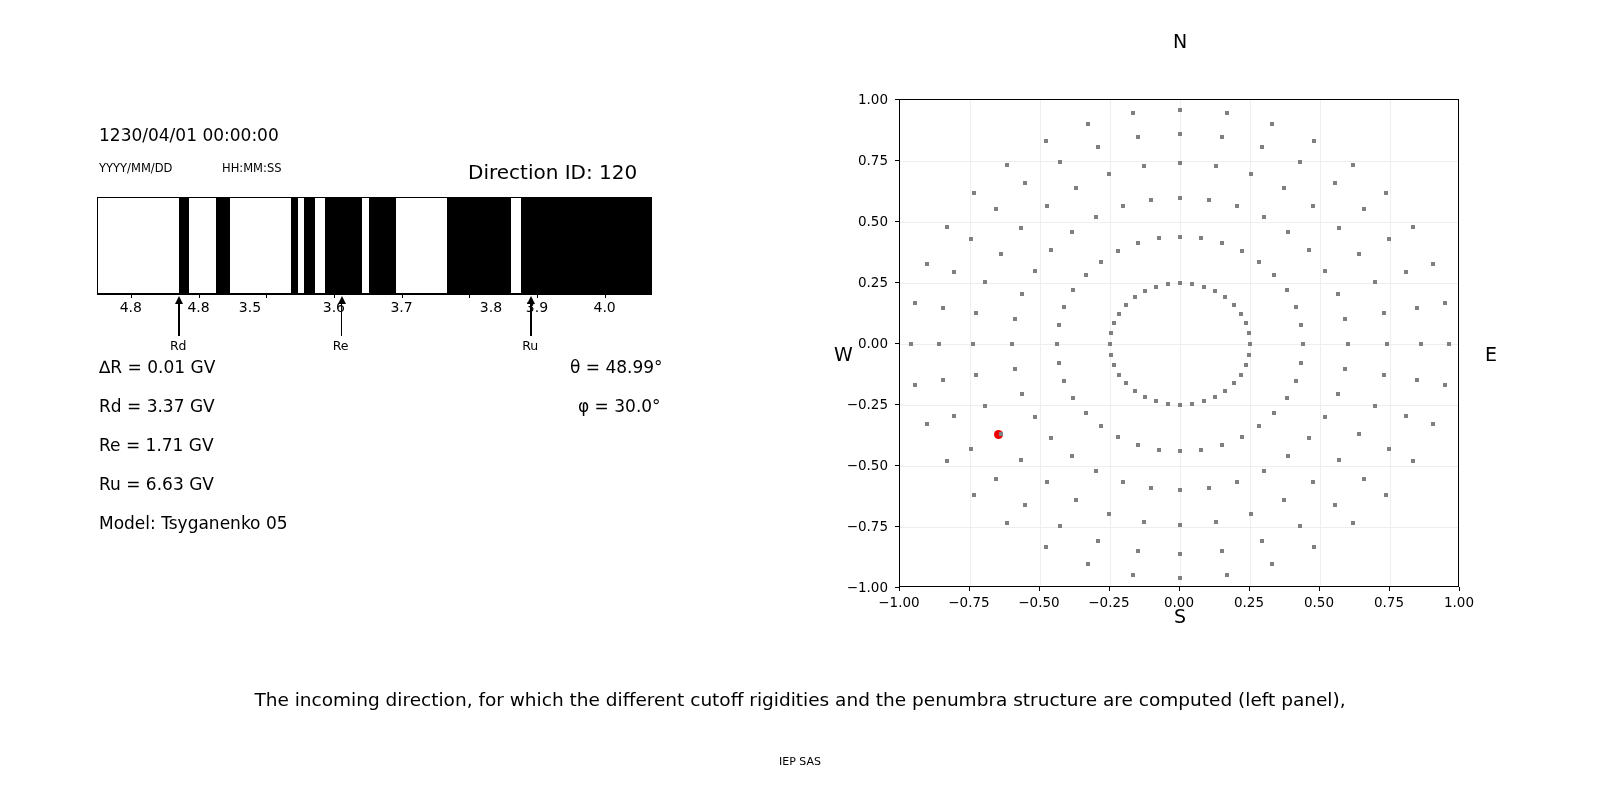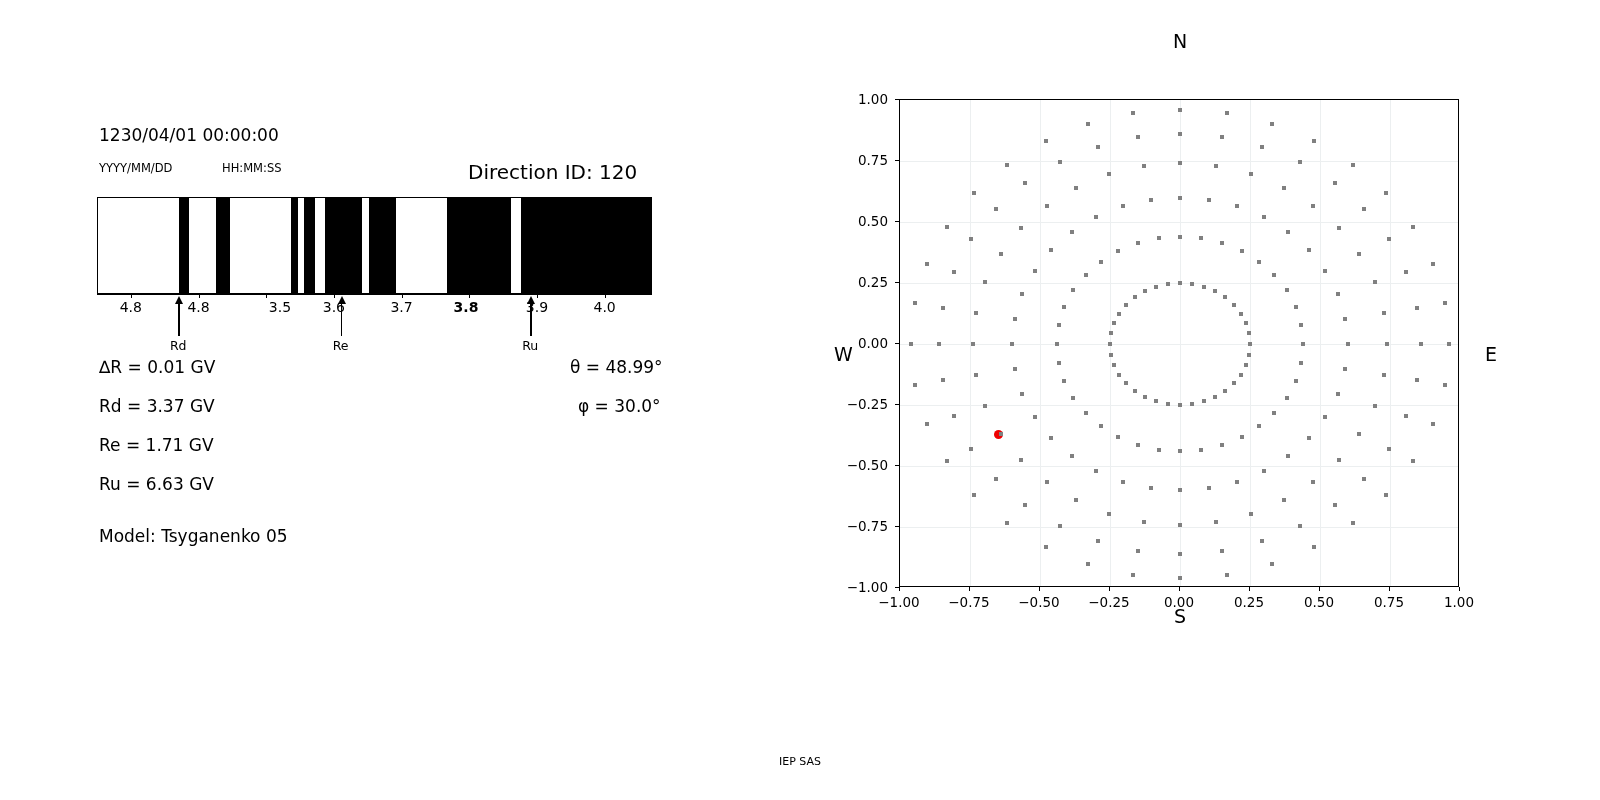--- a/index.html
+++ b/index.html
@@ -77,27 +77,27 @@
       <div class="band" style="left: 423.018px; width: 131.982px;"></div>
     </div>
 
   <div class="abs" id="rigidity-axis">
     <div class="axline"></div>
   <div class="tickmark" style="left: 33.8415px;"></div>
       <div class="ticklabel" style="left: 33.8415px;">4.8</div>
       <div class="tickmark" style="left: 101.524px;"></div>
       <div class="ticklabel" style="left: 101.524px;">4.8</div>
       <div class="tickmark" style="left: 169.207px;"></div>
-      <div class="ticklabel" style="left: 183px; text-align: right;">3.5</div>
+      <div class="ticklabel" style="left: 153px; text-align: right;">3.5</div>
       <div class="tickmark" style="left: 236.89px;"></div>
       <div class="ticklabel" style="left: 236.89px;">3.6</div>
       <div class="tickmark" style="left: 304.573px;"></div>
       <div class="ticklabel" style="left: 304.573px;">3.7</div>
       <div class="tickmark" style="left: 372.256px;"></div>
-      <div class="ticklabel" style="left: 369px; font-weight: bold;">3.8</div>
+      <div class="ticklabel" style="left: 394px;">3.8</div>
       <div class="tickmark" style="left: 439.939px;"></div>
       <div class="ticklabel" style="left: 439.939px;">3.9</div>
       <div class="tickmark" style="left: 507.622px;"></div>
       <div class="ticklabel" style="left: 507.622px;">4.0</div>
       <div class="rmarker" style="left: 81.2195px;">
         <div class="shaft"></div>
         <div class="head"></div>
         <div class="rlab">Rd</div>
       </div>
       <div class="rmarker" style="left: 243.659px;">
@@ -109,21 +109,21 @@
         <div class="shaft"></div>
         <div class="head"></div>
         <div class="rlab">Ru</div>
       </div>
     </div>
 
   <div class="abs ltext" style="left:99px;top:357px;">∆R = 0.01 GV</div>
   <div class="abs ltext" style="left:99px;top:396px;">Rd = 3.37 GV</div>
   <div class="abs ltext" style="left:99px;top:435px;">Re = 1.71 GV</div>
   <div class="abs ltext" style="left:99px;top:474px;">Ru = 6.63 GV</div>
-  <div class="abs ltext" style="left:99px;top:526px;">Model: Tsyganenko 05</div>
+  <div class="abs ltext" style="left:99px;top:513px;">Model: Tsyganenko 05</div>
 
   <div class="abs ltext" style="left:570px;top:357px;">θ = 48.99°</div>
   <div class="abs ltext" style="left:578px;top:396px;">φ = 30.0°</div>
 </div>
 
 <div class="abs" id="right-panel">
 
   <div class="compass" id="label-north" style="left:350px;top:0px;transform:translateX(-50%);">N</div>
 
   <div class="compass" id="label-west" style="left:4px;top:313px;">W</div>
@@ -397,14 +397,15 @@
     <div class="xtlabel" style="left: 419px; top: 564px;">0.25</div>
     <div class="xtick" style="left: 489px; top: 557px;"></div>
     <div class="xtlabel" style="left: 489px; top: 564px;">0.50</div>
     <div class="xtick" style="left: 559px; top: 557px;"></div>
     <div class="xtlabel" style="left: 559px; top: 564px;">0.75</div>
     <div class="xtick" style="left: 629px; top: 557px;"></div>
     <div class="xtlabel" style="left: 629px; top: 564px;">1.00</div>
   </div>
 
 <div class="abs" id="caption">
+  <div class="cline">The incoming direction, for which the different cutoff rigidities and the penumbra structure are computed (left panel),</div>
 </div>
 <div class="abs" id="footer">IEP SAS</div>
 
 </body></html>

